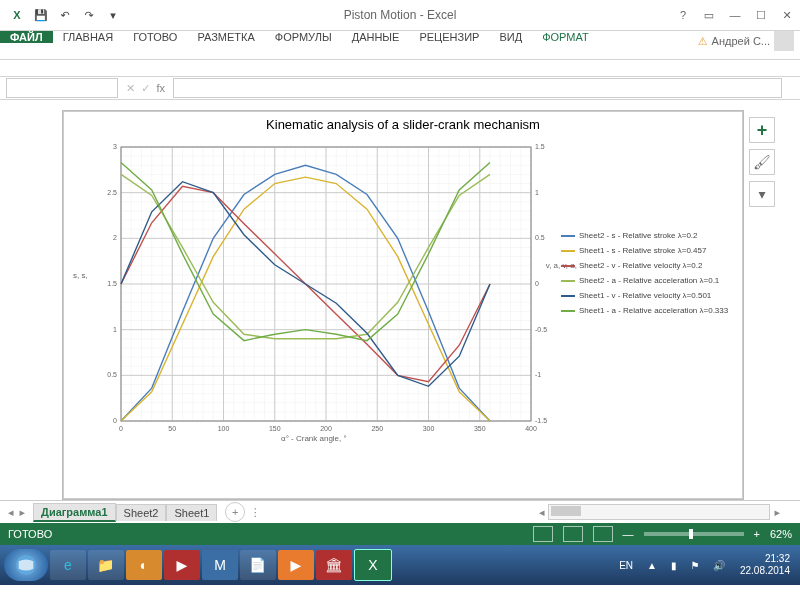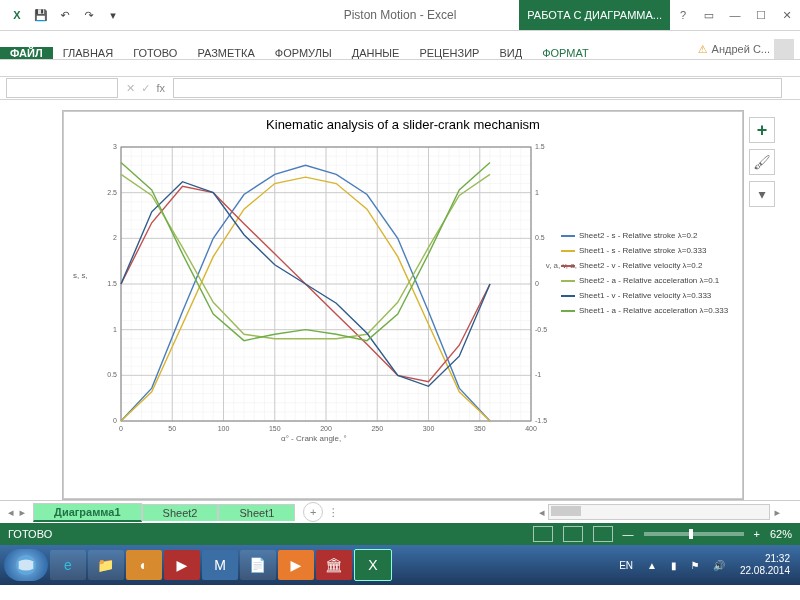--- a/index.html
+++ b/index.html
@@ -3,21 +3,21 @@
 <meta charset="utf-8">
 <style>
 html,body{margin:0;padding:0;width:800px;height:600px;font-family:"Segoe UI",Arial,sans-serif;font-size:11px;overflow:hidden;background:#fff}
 .titlebar{height:30px;background:#fff;border-bottom:1px solid #d4d4d4;display:flex;align-items:center;position:relative}
 .qat{display:flex;align-items:center;gap:2px;padding-left:6px}
 .qat-btn{width:22px;height:22px;display:flex;align-items:center;justify-content:center;color:#444}
 .title{position:absolute;left:50%;transform:translateX(-50%);color:#666;font-size:12px}
 .title-right{position:absolute;right:0;display:flex;align-items:center;height:100%}
 .ctx-tab{background:#217346;color:#fff;padding:0 8px;height:100%;display:flex;align-items:center;font-size:11px}
 .win-btn{width:26px;height:22px;display:flex;align-items:center;justify-content:center;color:#666}
-.ribbon-tabs{height:28px;display:flex;align-items:flex-end;border-bottom:1px solid #d4d4d4;font-size:11px}
+.ribbon-tabs{height:28px;display:flex;align-items:flex-start;border-bottom:1px solid #d4d4d4;font-size:11px}
 .rtab{padding:0 10px;display:flex;align-items:center;color:#444;cursor:pointer}
 .rtab.file{background:#217346;color:#fff;font-weight:bold}
 .rtab.ctx{color:#217346}
 .user-area{margin-left:auto;display:flex;align-items:center;padding-right:6px;color:#666;gap:4px}
 .user-icon{width:20px;height:20px;background:#ddd}
 .ribbon-body{height:16px;background:#fff;border-bottom:1px solid #d4d4d4}
 .formula-bar{height:22px;display:flex;align-items:center;border-bottom:1px solid #d4d4d4;background:#fff}
 .name-box{width:110px;height:18px;border:1px solid #ccc;margin-left:6px;background:#fff}
 .fx-btns{display:flex;align-items:center;gap:6px;margin:0 8px;color:#bbb}
 .fx-lbl{color:#888}
@@ -29,21 +29,21 @@
 .plot{position:relative;width:450px;height:300px}
 .legend{width:180px;padding-left:10px;padding-top:90px;font-size:8px;color:#444}
 .legend-row{display:flex;align-items:center;margin-bottom:6px;gap:4px}
 .legend-swatch{width:14px;height:2px}
 .side-btns{position:absolute;right:-32px;top:6px;display:flex;flex-direction:column;gap:6px}
 .side-btn{width:24px;height:24px;border:1px solid #ccc;background:#fff;display:flex;align-items:center;justify-content:center;color:#666;font-size:14px}
 .side-btn.plus{color:#217346;font-weight:bold;font-size:18px}
 .axis-label{position:absolute;font-size:8px;color:#666}
 .tabs-bar{height:22px;display:flex;align-items:center;border-top:1px solid #ccc;background:#fff;font-size:11px}
 .tab-nav{display:flex;gap:6px;padding:0 8px;color:#888}
-.sheet-tab{padding:2px 20px;border:1px solid #ccc;border-bottom:none;background:#86efac;color:#444}
+.sheet-tab{padding:2px 7px;border:1px solid #ccc;border-bottom:none;background:#e5e5e5;color:#444}
 .sheet-tab.active{border-bottom:2px solid #217346;color:#217346;font-weight:bold}
 .sheet-add{width:18px;height:18px;border:1px solid #ccc;border-radius:50%;display:flex;align-items:center;justify-content:center;margin-left:8px;color:#888}
 .hscroll{flex:1;display:flex;align-items:center;justify-content:flex-end;padding-right:20px}
 .hscroll-track{width:220px;height:14px;border:1px solid #ccc;position:relative;background:#f5f5f5}
 .hscroll-thumb{position:absolute;left:2px;top:1px;width:30px;height:10px;background:#ccc}
 .status-bar{height:22px;background:#217346;color:#fff;display:flex;align-items:center;font-size:11px;padding:0 8px}
 .status-right{margin-left:auto;display:flex;align-items:center;gap:10px}
 .view-btn{width:18px;height:14px;border:1px solid rgba(255,255,255,0.6)}
 .zoom-slider{width:100px;height:4px;background:rgba(255,255,255,0.4);position:relative}
 .zoom-thumb{position:absolute;left:45px;top:-3px;width:4px;height:10px;background:#fff}
@@ -60,21 +60,20 @@
 <div class="titlebar">
   <div class="qat">
     <div class="qat-btn" style="color:#217346;font-weight:bold">X</div>
     <div class="qat-btn">💾</div>
     <div class="qat-btn">↶</div>
     <div class="qat-btn">↷</div>
     <div class="qat-btn">▾</div>
   </div>
   <div class="title">Piston Motion - Excel</div>
   <div class="title-right">
-    <div class="ctx-tab">РАБОТА С ДИАГРАММА...</div>
     <div class="win-btn">?</div>
     <div class="win-btn">▭</div>
     <div class="win-btn">—</div>
     <div class="win-btn">☐</div>
     <div class="win-btn">✕</div>
   </div>
 </div>
 
 <div class="ribbon-tabs">
   <div class="rtab file">ФАЙЛ</div>
@@ -233,33 +232,33 @@
         <div class="axis-label" style="right:-26px;top:120px">v, a, v, a,</div>
         <div class="axis-label" style="left:180px;bottom:-2px">α° - Crank angle, °</div>
       </div>
       <div class="legend" id="legend">
           <div class="legend-row">
             <div class="legend-swatch" style="background: rgb(74, 126, 187);"></div>
             <span>Sheet2 - s - Relative stroke λ=0.2</span>
           </div>
           <div class="legend-row">
             <div class="legend-swatch" style="background: rgb(217, 180, 48);"></div>
-            <span>Sheet1 - s - Relative stroke λ=0.333</span>
+            <span>Sheet1 - s - Relative stroke λ=0.457</span>
           </div>
           <div class="legend-row">
             <div class="legend-swatch" style="background: rgb(192, 80, 77);"></div>
             <span>Sheet2 - v - Relative velocity λ=0.2</span>
           </div>
           <div class="legend-row">
             <div class="legend-swatch" style="background: rgb(155, 187, 89);"></div>
             <span>Sheet2 - a - Relative acceleration λ=0.1</span>
           </div>
           <div class="legend-row">
             <div class="legend-swatch" style="background: rgb(46, 91, 138);"></div>
-            <span>Sheet1 - v - Relative velocity λ=0.333</span>
+            <span>Sheet1 - v - Relative velocity λ=0.501</span>
           </div>
           <div class="legend-row">
             <div class="legend-swatch" style="background: rgb(112, 173, 71);"></div>
             <span>Sheet1 - a - Relative acceleration λ=0.333</span>
           </div>
         </div>
     </div>
     <div class="side-btns">
       <div class="side-btn plus">+</div>
       <div class="side-btn">🖌</div>

